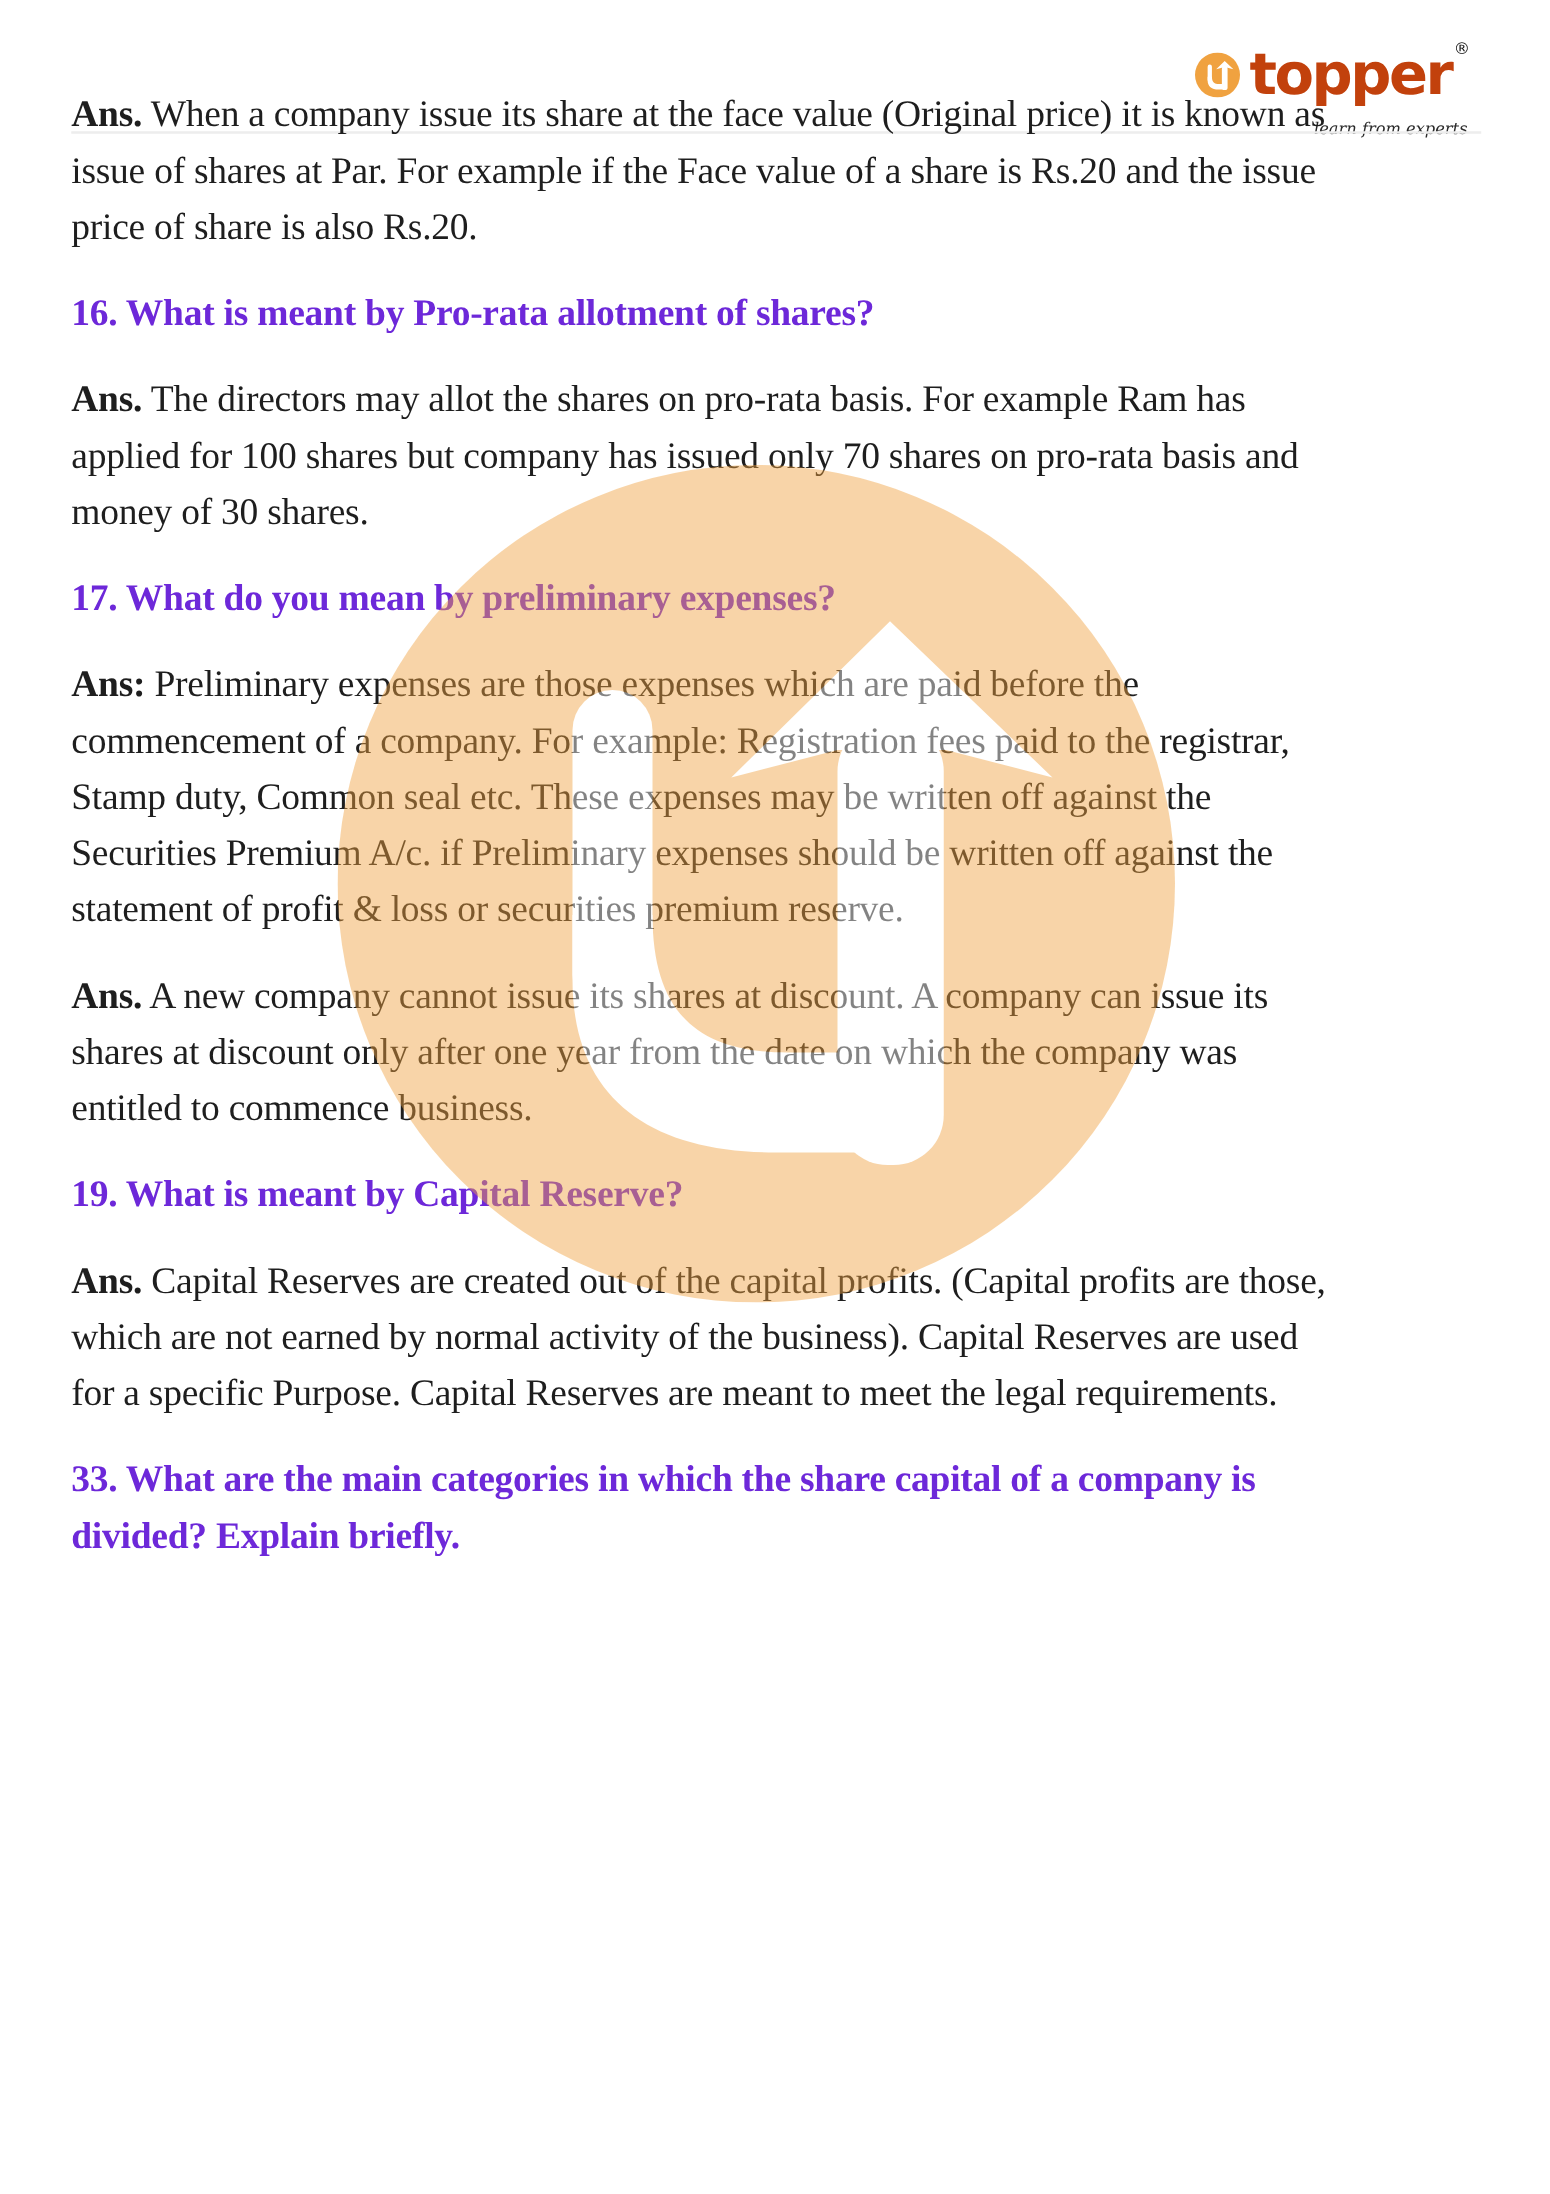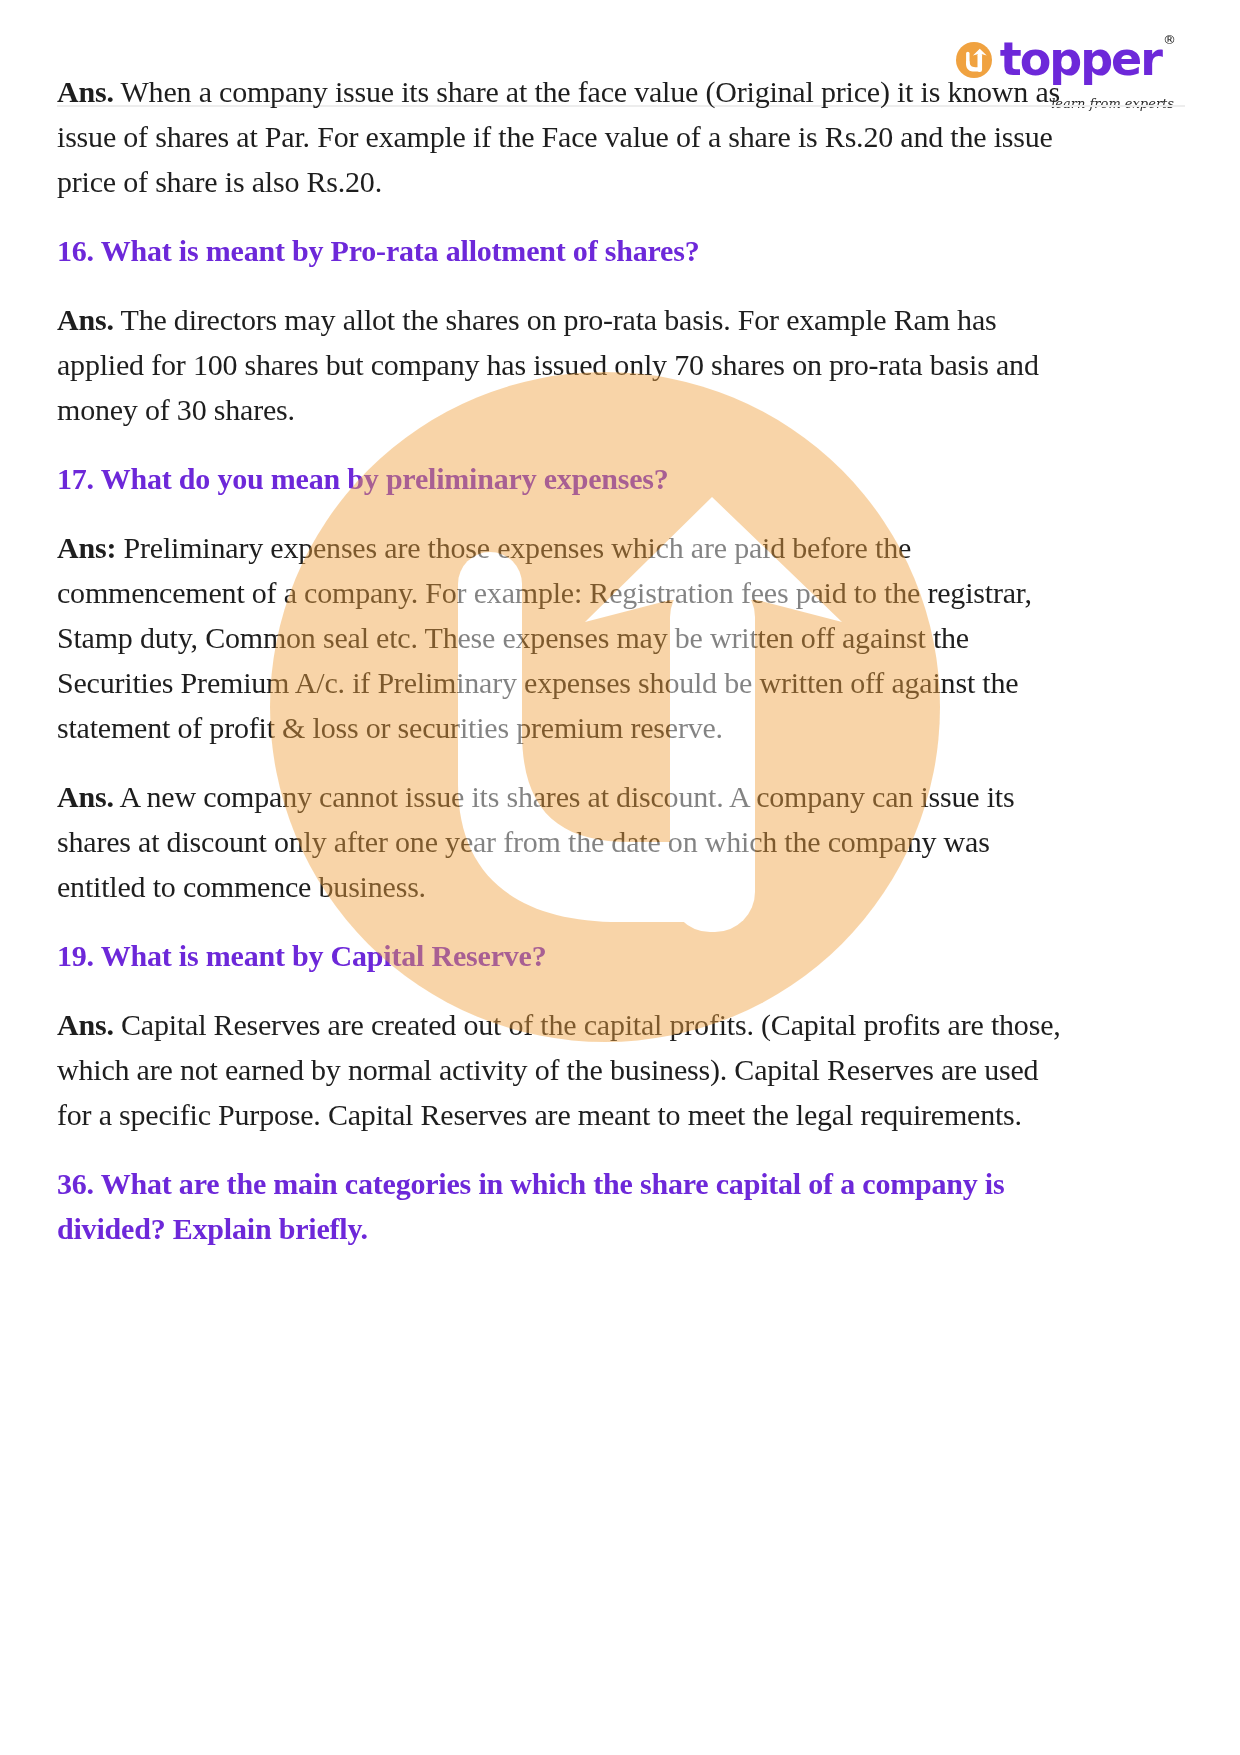--- a/index.html
+++ b/index.html
@@ -14,21 +14,21 @@
   }
   
   .header{position:absolute;top:0;left:0;right:0;height:107px;}
   .rule{position:absolute;left:57px;right:55px;top:105px;height:2px;background:#ededed;}
   .logo{position:absolute;top:38px;right:66px;display:flex;align-items:flex-start;}
   .logo-mark{width:36px;height:36px;margin-top:4px;}
   .wordmark-wrap{position:relative;margin-left:8px;text-align:right;}
   .wordmark{
     font-family:"DejaVu Sans", sans-serif;
     font-weight:bold;font-size:46px;line-height:42px;
-    letter-spacing:-2px;color:#6d28d9;
+    letter-spacing:-2px;color:#c2410c;
   }
   .reg{
     font-family:"DejaVu Sans", sans-serif;
     font-size:13px;color:#131313;vertical-align:top;
     position:relative;top:-6px;left:2px;
   }
   .tagline{
     font-family:"DejaVu Serif", serif;font-style:italic;
     font-size:13px;color:#2b2b2b;text-align:right;
     margin-top:16px;letter-spacing:0px;
@@ -101,17 +101,17 @@
 
 
     <p class="ans"><strong>Ans.</strong> <span>A new company cannot issue its shares at discount. A company can issue its shares at discount only after one year from the date on which the company was entitled to commence business.</span></p>
 
     <p class="q">19. What is meant by Capital Reserve?</p>
 
     <p class="ans"><strong>Ans.</strong> <span>Capital Reserves are created out of the capital profits. (Capital profits are those, which are not earned by normal activity of the business). Capital Reserves are used for a specific Purpose. Capital Reserves are meant to meet the legal requirements.</span></p>
 
 
 
-    <p class="q">36. What are the main categories in which the share capital of a company is divided? Explain briefly.</p>
+    <p class="q">33. What are the main categories in which the share capital of a company is divided? Explain briefly.</p>
 
 
   </div>
 </div>
 
 </body></html>

